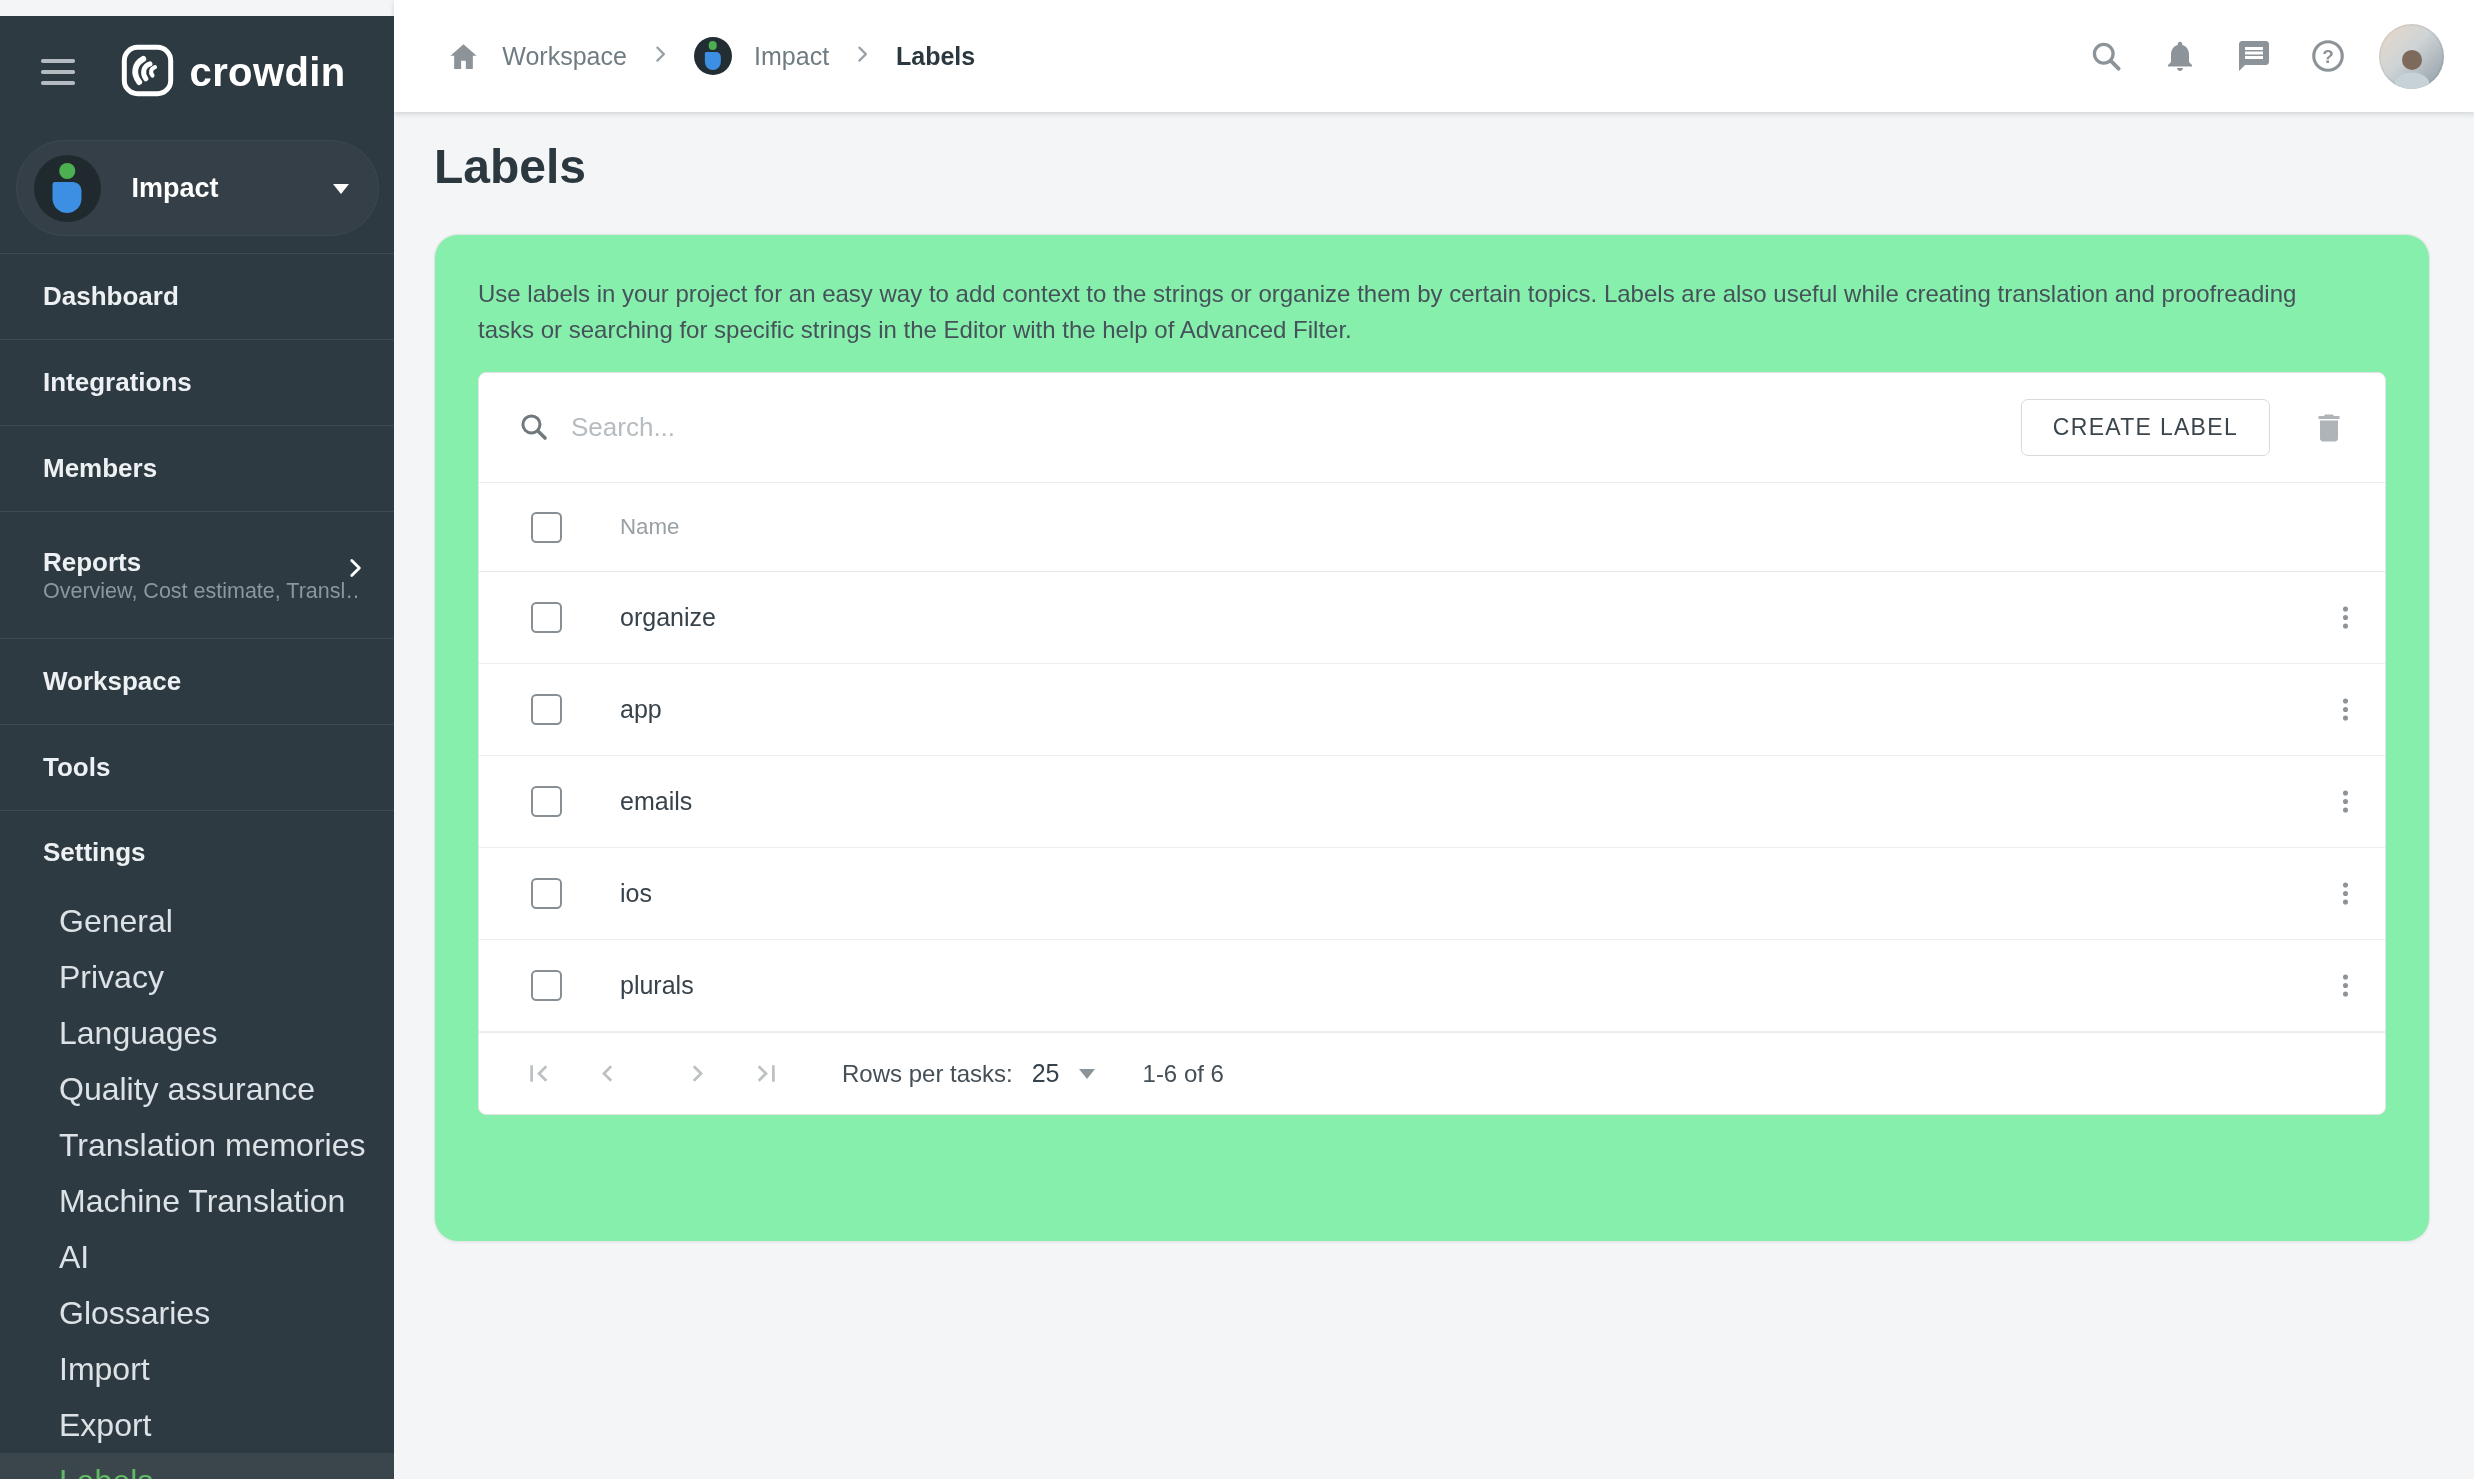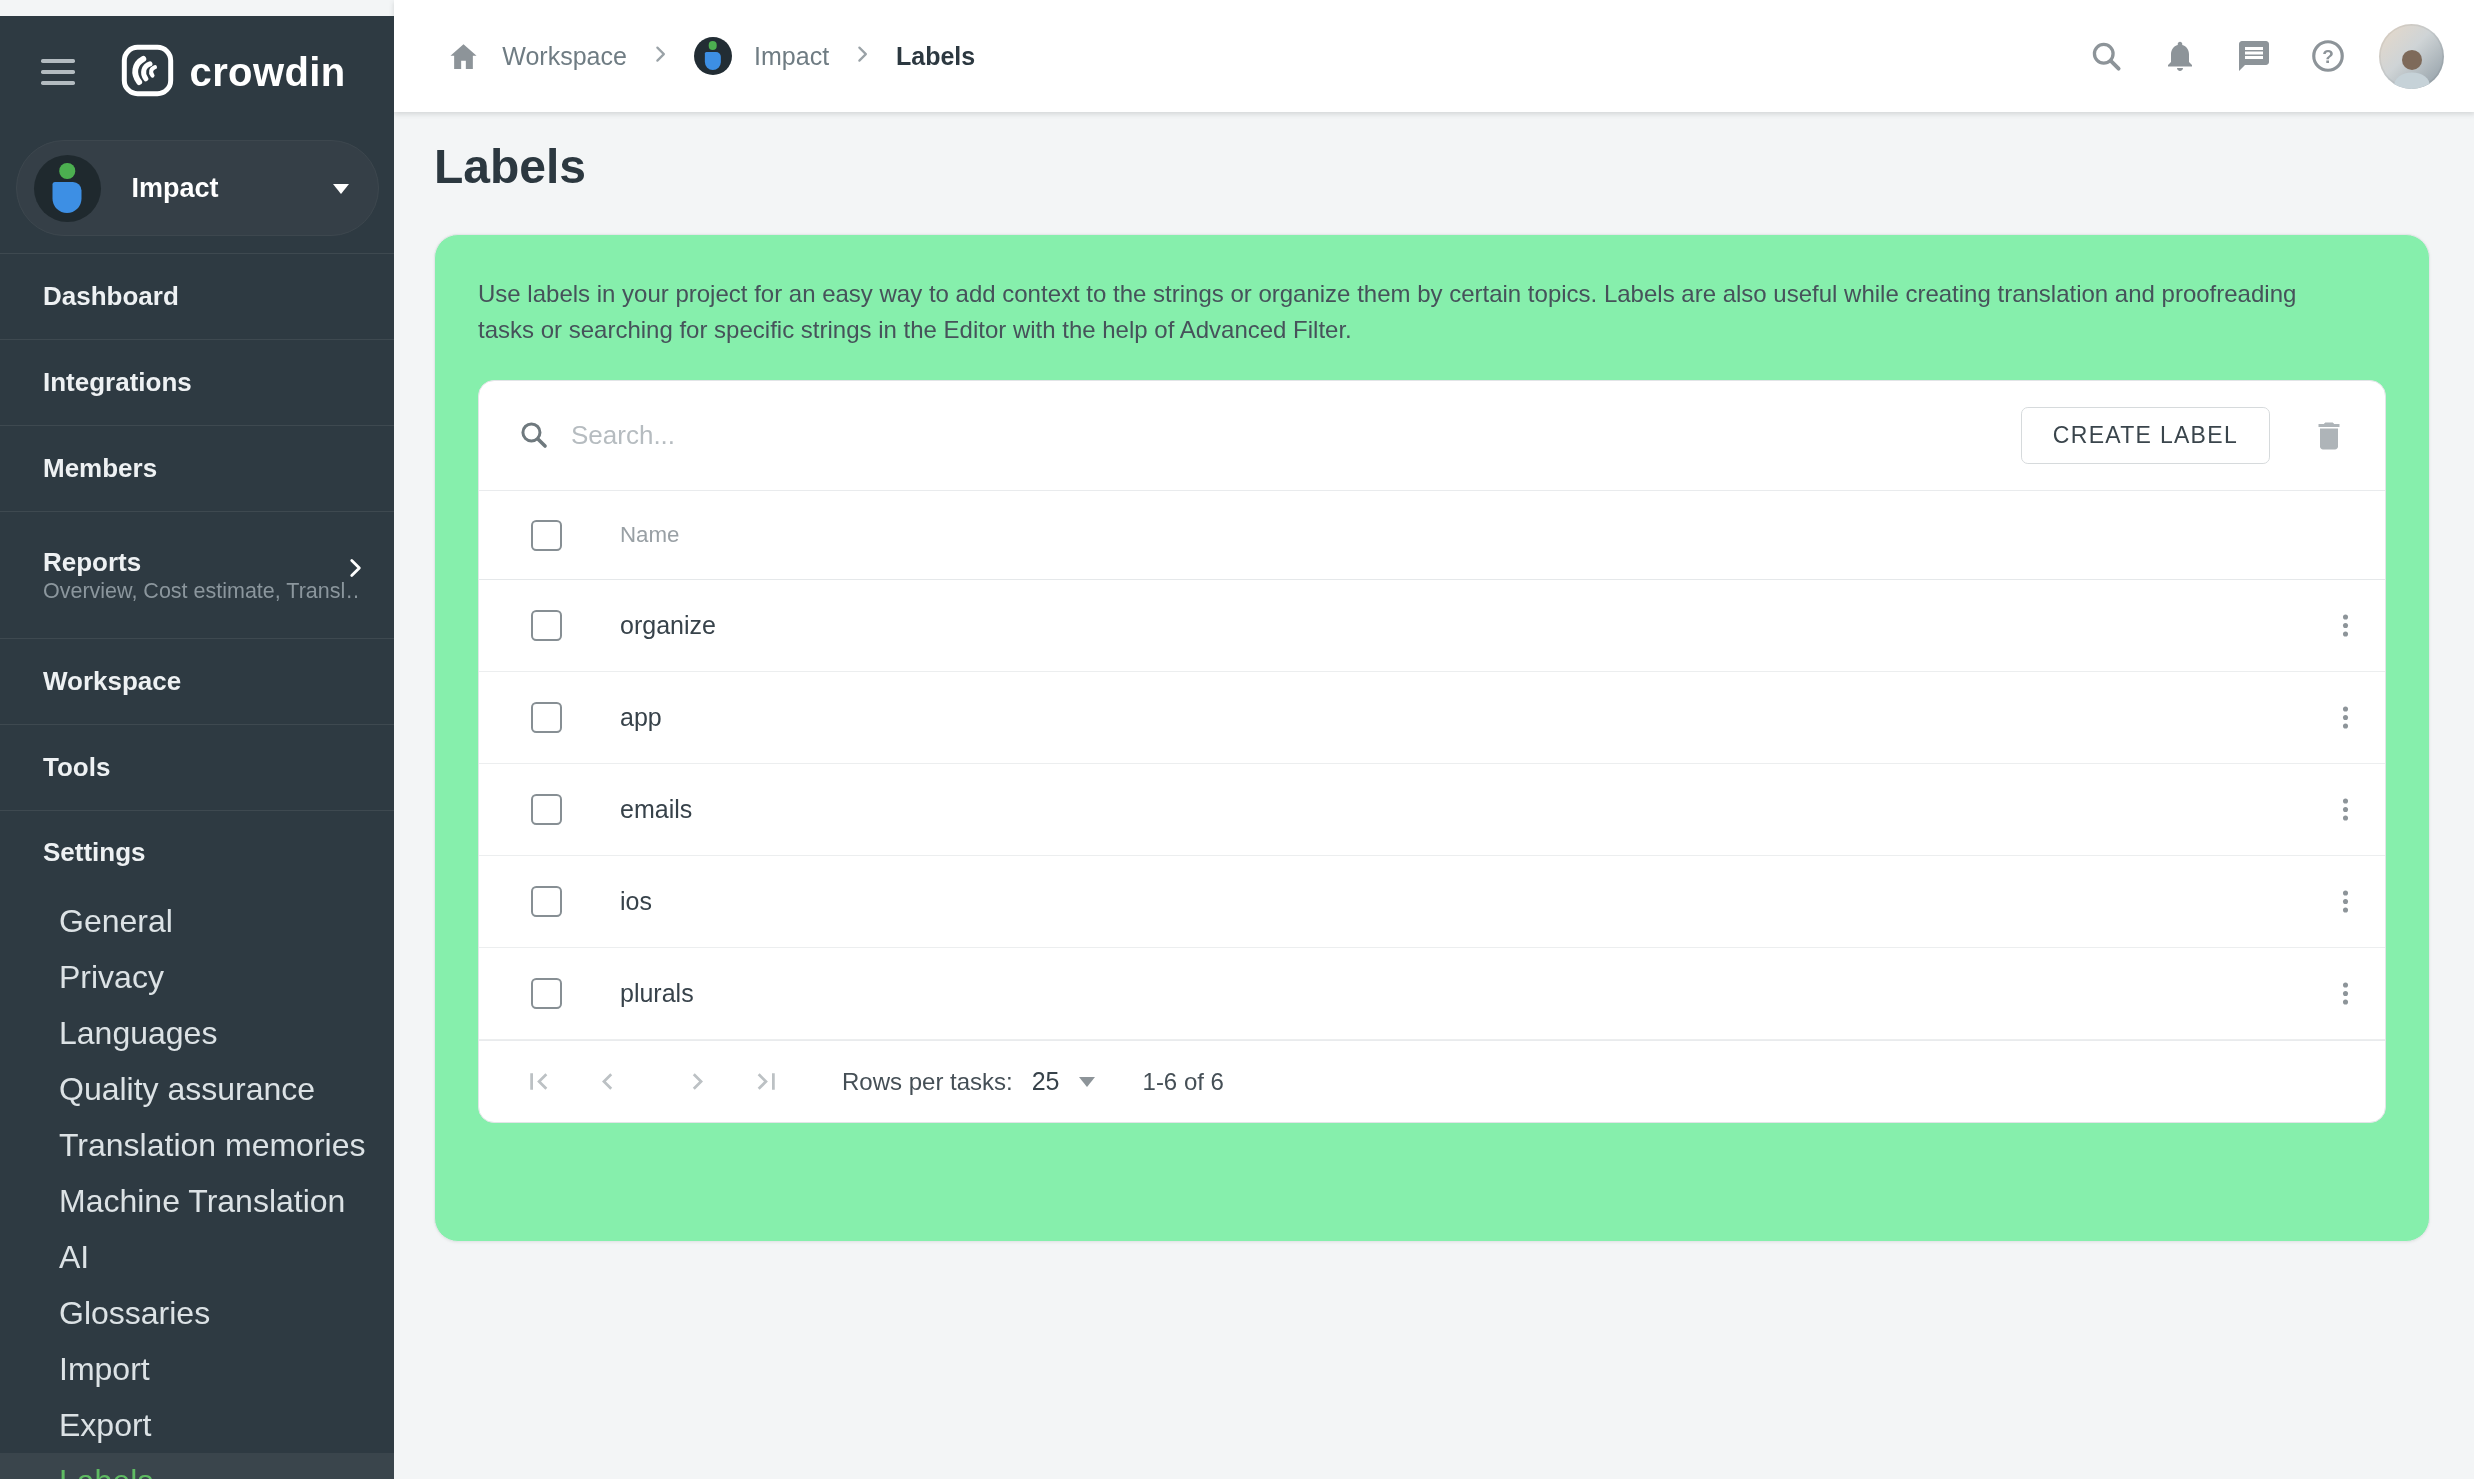--- a/index.html
+++ b/index.html
@@ -64,21 +64,21 @@
 
   
   .main{position:absolute;left:394px;top:112px;right:0;bottom:0;padding:26px 45px 0 40px;}
   .page-title{margin:0;font-size:48px;line-height:58px;font-weight:700;color:#2c3840;}
   .card{
     margin-top:38px;background:#86efac;border:0.9px solid #e4e7e9;border-radius:24px;
     box-shadow:0 0.9px 2.6px rgba(0,0,0,.05);padding:41px 43px 34px;height:1008px;
   }
   .desc{margin:0;font-size:24px;line-height:36px;color:#46525a;max-width:1873px;}
 
-  .panel{margin-top:32px;border:0.9px solid #e2e5e7;border-radius:16px;overflow:hidden;background:#fff;}
+  .panel{margin-top:24px;border:0.9px solid #e2e5e7;border-radius:8px;overflow:hidden;background:#fff;}
   .toolbar{height:110px;display:flex;align-items:center;padding:0 34px 0 38px;border-bottom:0.9px solid #e9ebed;}
   .search-wrap{display:flex;align-items:center;flex:1;gap:19px;}
   .search-input{border:none;outline:none;font-size:26px;color:#37424a;flex:1;font-family:"Liberation Sans",sans-serif;background:transparent;}
   .search-input::placeholder{color:#b6bcc0;}
   .create-btn{
     height:57px;padding:0 31px;background:#ffffff;border:1.7px solid #d6dadc;border-radius:6.9px;
     font-family:"Liberation Sans",sans-serif;font-size:23px;font-weight:500;letter-spacing:1.3px;color:#3a454c;cursor:pointer;
   }
   .trash-btn{margin-left:36px;width:45px;height:45px;display:flex;align-items:center;justify-content:center;cursor:pointer;background:none;border:none;padding:0;}
 

